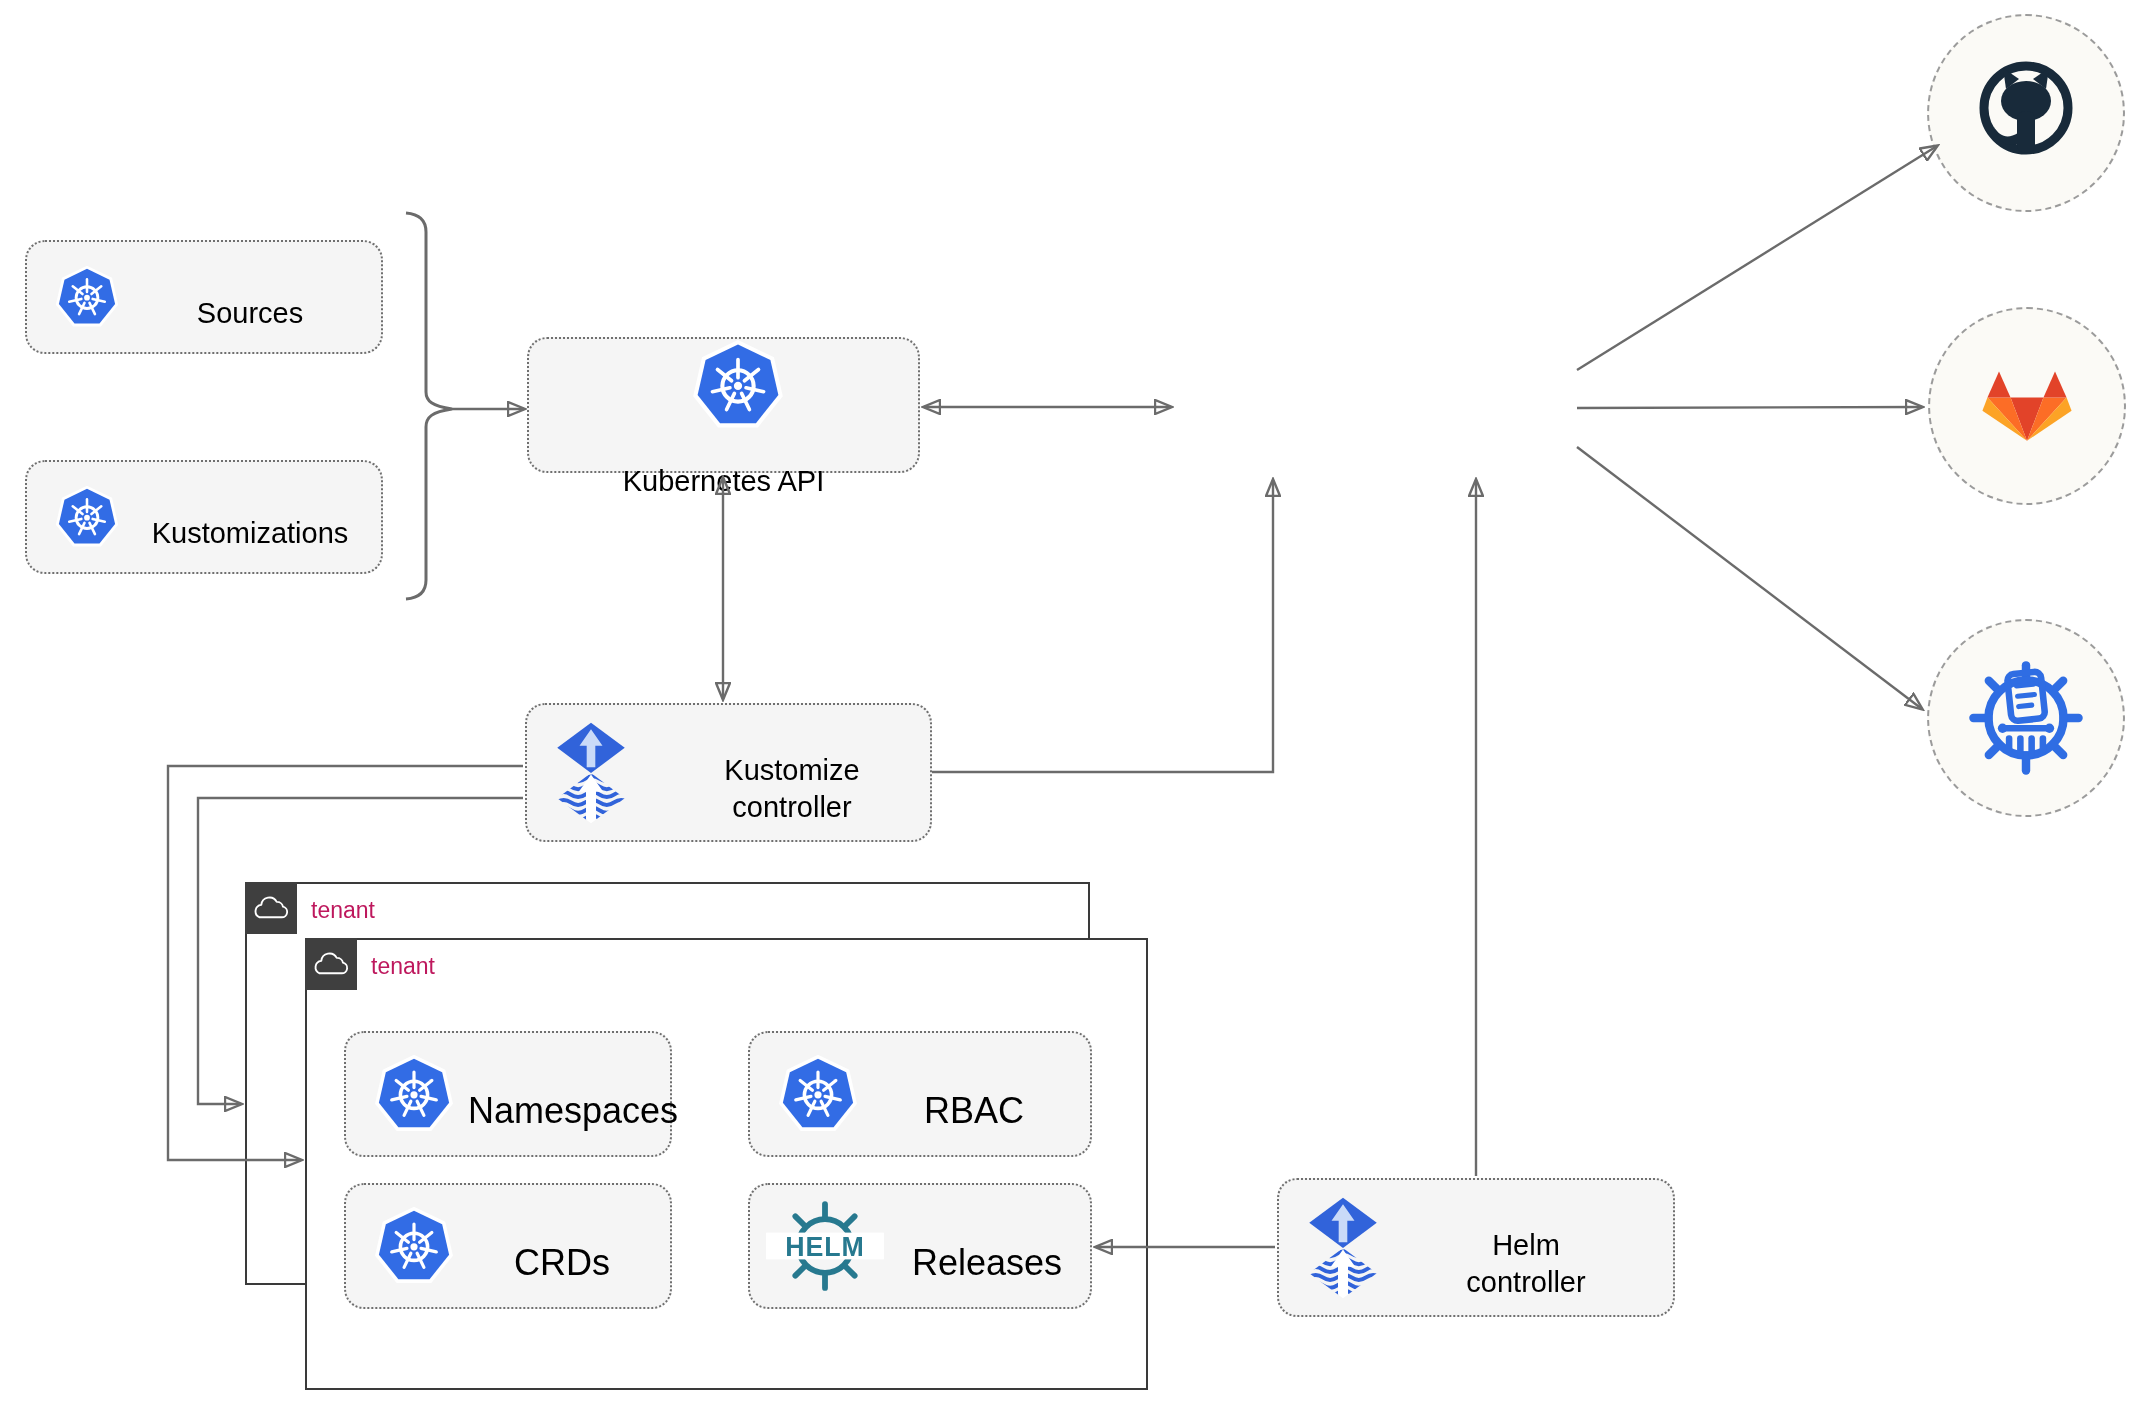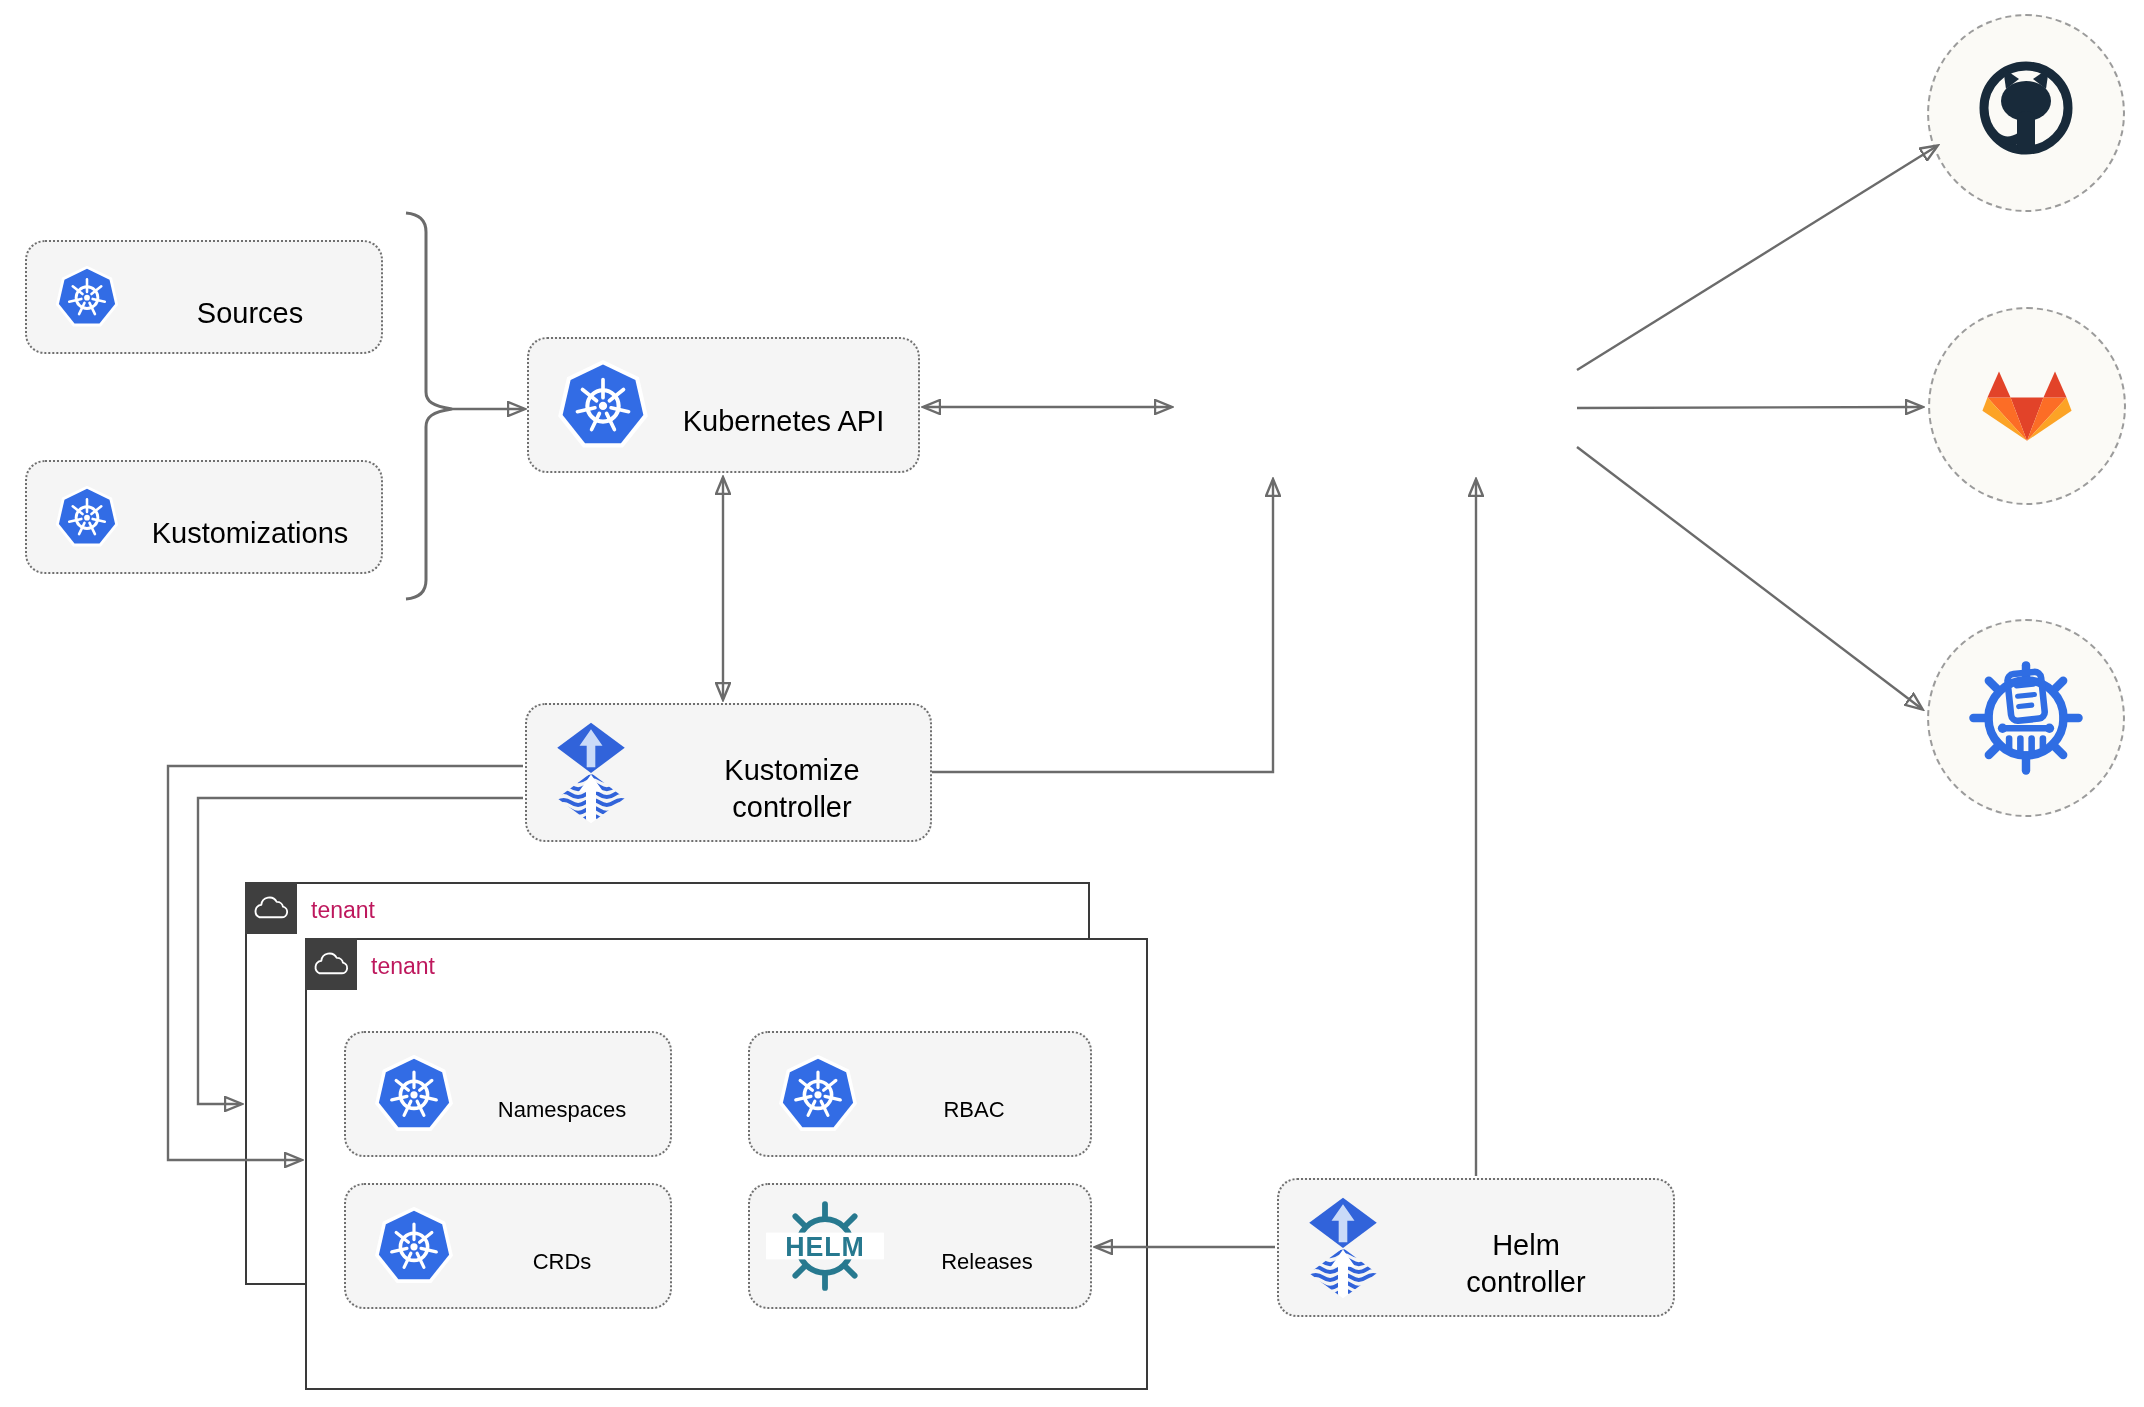--- a/index.html
+++ b/index.html
@@ -27,21 +27,21 @@
   }
   .node{
     position:absolute;display:flex;align-items:center;
     background:var(--node-fill,#F5F5F5);
     border:2px dotted var(--node-border,#6F6F6F);
     border-radius:20px;box-sizing:border-box;
   }
   .node .icon{margin-left:28px;display:flex;align-items:center;flex:0 0 auto;}
   .node .label{flex:1;text-align:center;font-size:29px;line-height:1.25;padding:0 14px;margin-top:32px;}
   .label--wrap{max-width:185px;margin:0 auto;}
-  .node-inner .label{font-size:22px;}
+  .node-inner .label{font-size:36px;}
   .circle{
     position:absolute;width:198px;height:198px;border-radius:50%;
     background:var(--circle-fill,#FBFAF6);
     border:2px dashed #9B9B9B;box-sizing:border-box;
     display:flex;align-items:center;justify-content:center;
   }
   .tenant{
     position:absolute;background:#fff;
     border:2px solid var(--tenant-border,#3A3A3A);box-sizing:border-box;
   }
@@ -192,21 +192,21 @@
   </div>
   <div class="node" style="left:25px;top:460px;width:358px;height:114px;">
     <span class="icon">
         <svg width="64" height="64">
           <use href="#sym-k8s"></use>
         </svg>
       </span>
     <span class="label">Kustomizations</span>
   </div>
 
-  <div class="node" style="left:527px;top:337px;width:393px;height:136px;">
+  <div class="node" style="left:527px;top:337px;width:393px;height:136px;flex-direction:column;">
     <span class="icon">
         <svg width="92" height="92">
           <use href="#sym-k8s"></use>
         </svg>
       </span>
     <span class="label">Kubernetes API</span>
   </div>
 
 
   <div class="node" style="left:525px;top:703px;width:407px;height:139px;gap:27px;">

